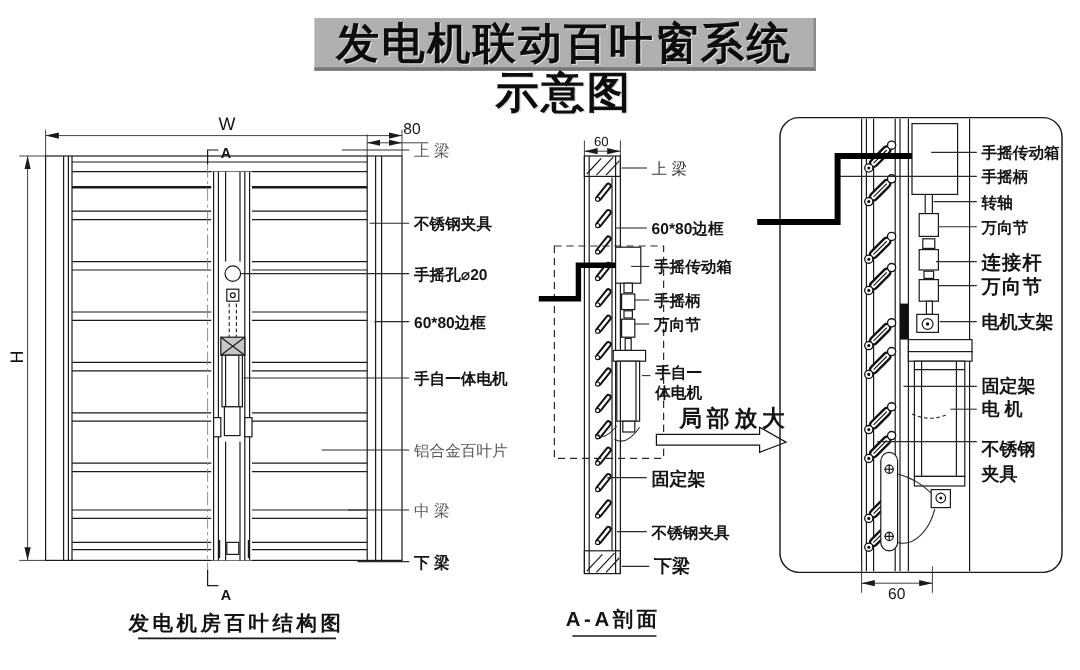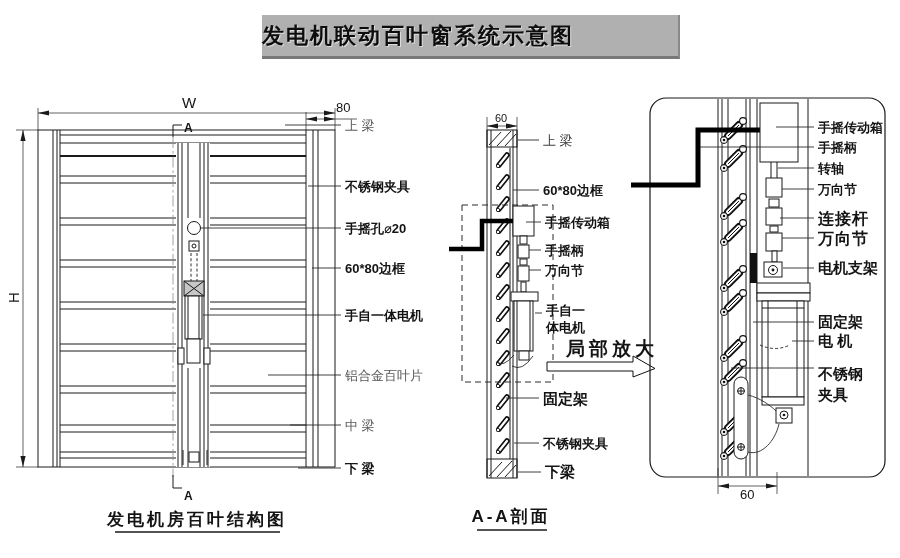--- a/index.html
+++ b/index.html
@@ -1,22 +1,22 @@
 <!DOCTYPE html>
 <html><head>
 <meta charset="utf-8">
 <style>
   html,body{margin:0;padding:0;background:#fff;}
   .stage{position:relative;width:900px;height:558px;background:#fff;overflow:hidden;
          font-family:"Liberation Sans","DejaVu Sans",sans-serif;}
   .stage svg{position:absolute;left:0;top:0;}
   .title{position:absolute;left:262px;top:15px;width:416px;height:41px;z-index:2;
          background:#b0b0b0;border-bottom:3px solid #787878;border-right:2px solid #8a8a8a;
-         color:#0d0d0d;font-size:22px;font-weight:bold;letter-spacing:2px;
-         text-align:left;line-height:41px;text-shadow:1px 1px 0 #dedede;}
+         color:#0d0d0d;font-size:36px;font-weight:bold;letter-spacing:2px;
+         text-align:center;line-height:41px;text-shadow:1px 1px 0 #dedede;}
   
   .ln{stroke:#1a1a1a;stroke-width:1;fill:none;}
   .ln2{stroke:#1a1a1a;stroke-width:2.2;fill:none;}
   .thin{stroke:#3a3a3a;stroke-width:0.8;fill:none;}
   .ldr{stroke:#2a2a2a;stroke-width:0.9;fill:none;}
   .dashrect{stroke:#2a2a2a;stroke-width:1;fill:none;stroke-dasharray:6 4;}
   .dashline{stroke:#1a1a1a;stroke-width:0.9;fill:none;stroke-dasharray:3 2.2;}
   .dashdot{stroke:#8a8a8a;stroke-width:0.8;fill:none;stroke-dasharray:11 3 2.5 3;}
   .crank{stroke:#000;stroke-width:4.5;fill:none;}
   .wfill{fill:#fff;stroke:#1a1a1a;stroke-width:1;}

